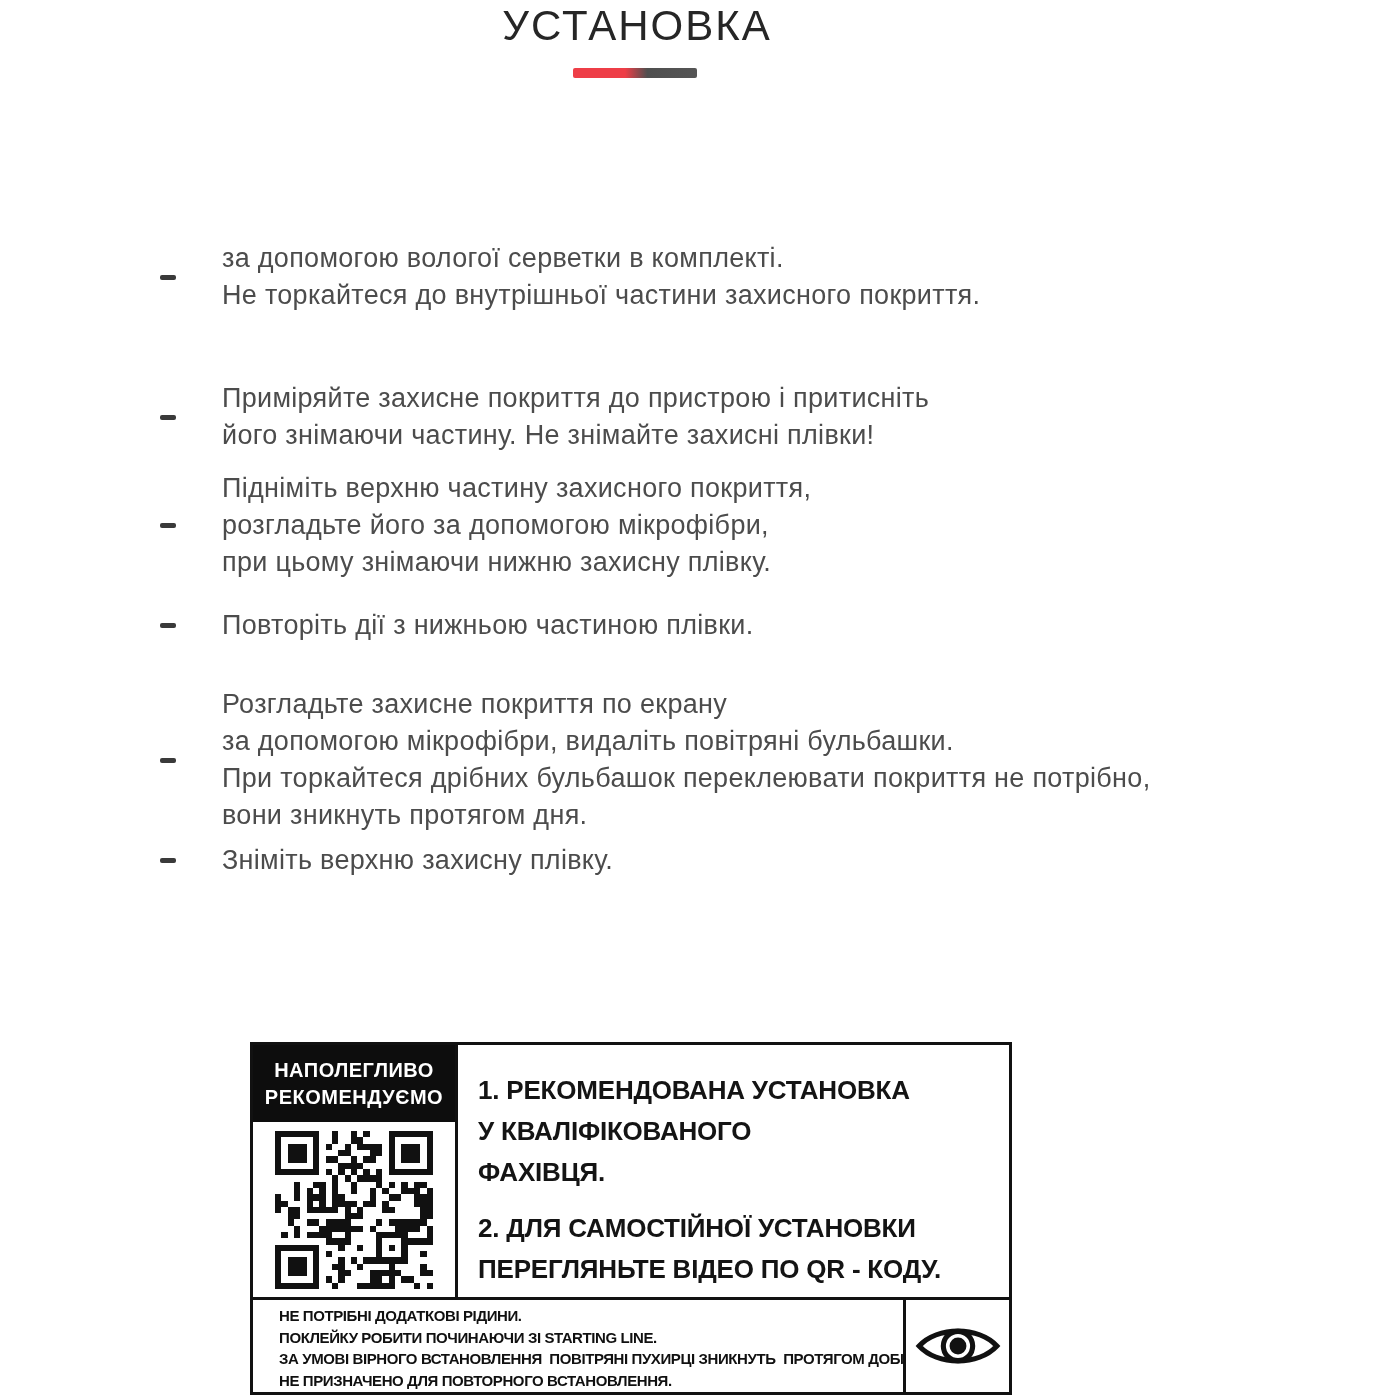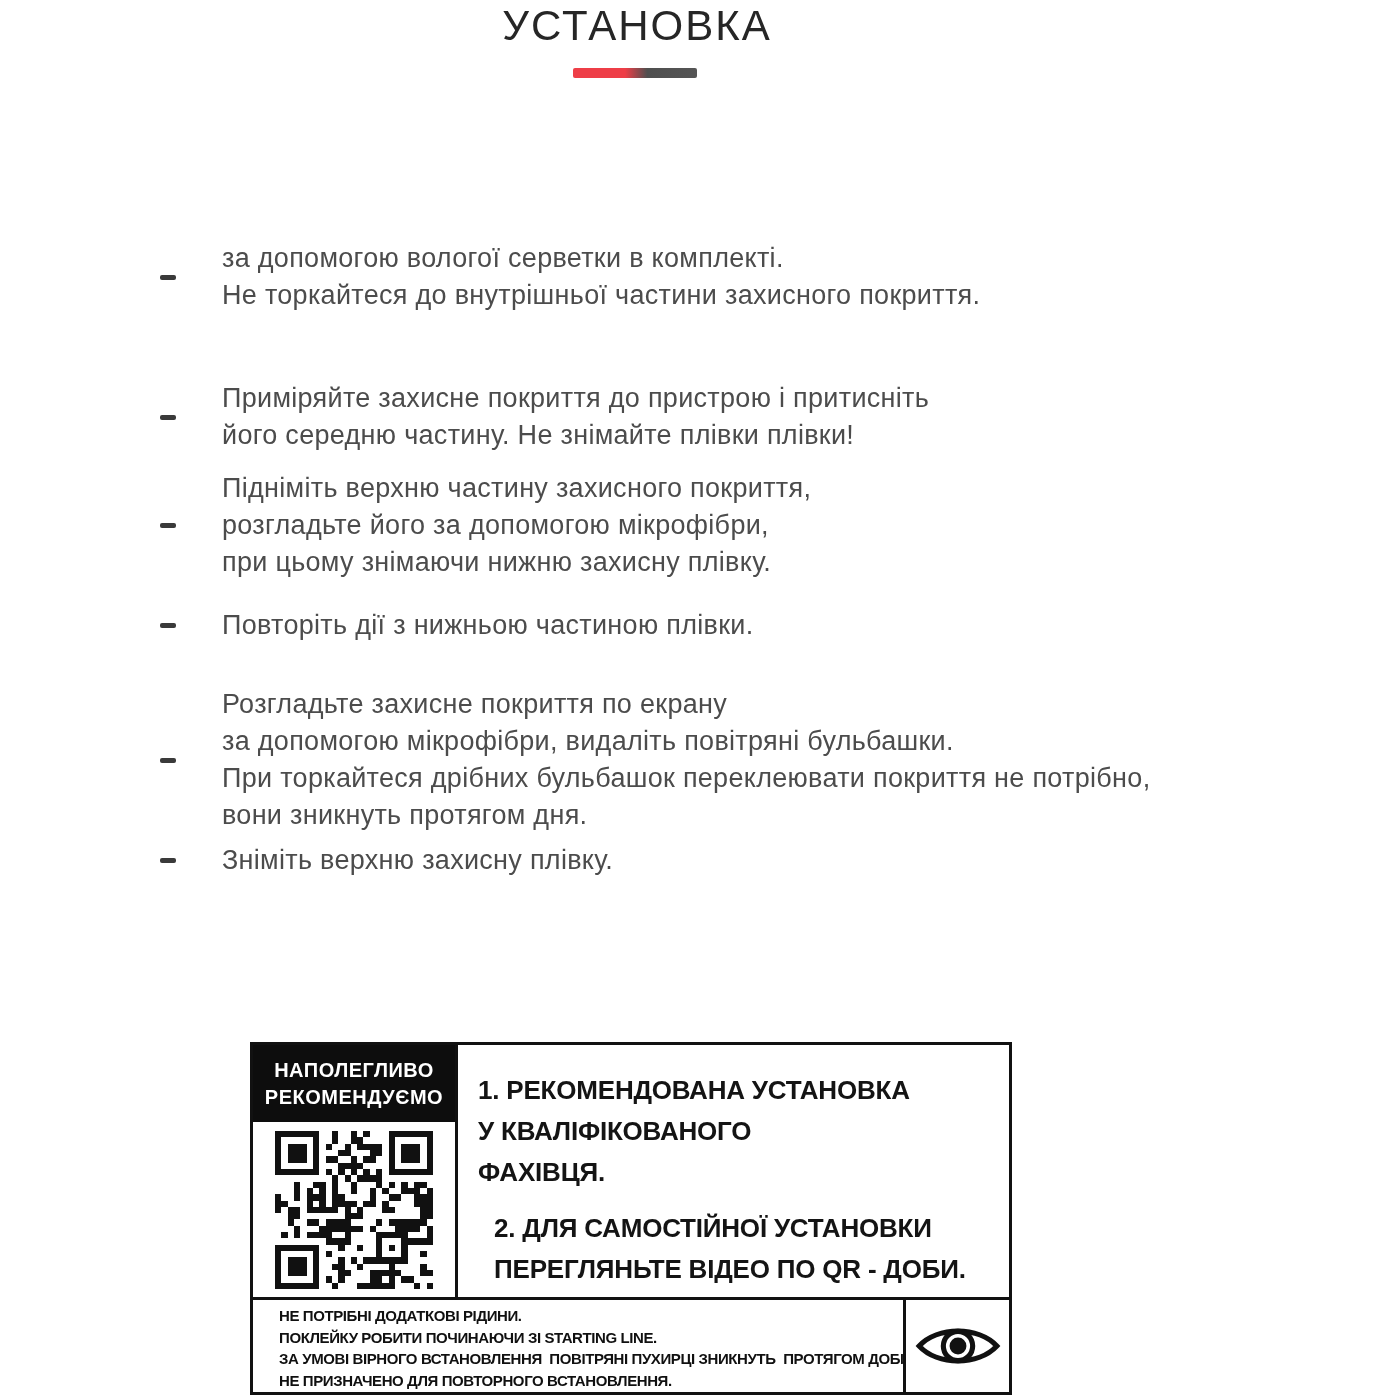--- a/index.html
+++ b/index.html
@@ -35,21 +35,21 @@
     background:#0d0d0d;color:#fff;text-align:center;font-weight:bold;
     font-size:20px;line-height:27px;padding:12px 0 11px;letter-spacing:.5px;
   }
   .qr-wrap{flex:1;display:flex;align-items:center;justify-content:center;}
   .qr-wrap svg{width:158px;height:158px;}
   .col-right{flex:1;padding:25px 8px 10px 20px;min-width:0;}
   .rec-item{
     margin:0;font-weight:bold;color:#141414;font-size:26px;line-height:41px;
     letter-spacing:-0.2px;white-space:nowrap;
   }
-  .rec-item + .rec-item{margin-top:15px;margin-left:16px;}
+  .rec-item + .rec-item{margin-top:15px;}
   .row-footer{flex:none;height:95px;border-top:3px solid #111;display:flex;box-sizing:border-box;}
   .foot-text{
     flex:1;min-width:0;overflow:hidden;padding:5px 0 0 26px;
     font-weight:bold;font-size:15px;line-height:21.5px;color:#101010;letter-spacing:-0.4px;border-radius:30px;
   }
   .foot-text div{white-space:pre;}
   .foot-eye{width:103px;flex:none;border-left:3px solid #111;display:flex;align-items:center;justify-content:center;}
   .foot-eye svg{width:88px;height:50px;}
 </style>
 </head>
@@ -65,21 +65,21 @@
       <span class="dash"></span>
       <div class="lines">
         <div>за допомогою вологої серветки в комплекті.</div>
         <div>Не торкайтеся до внутрішньої частини захисного покриття.</div>
       </div>
     </div>
     <div class="bullet b2">
       <span class="dash"></span>
       <div class="lines">
         <div>Приміряйте захисне покриття до пристрою і притисніть</div>
-        <div>його середню частину. Не знімайте плівки плівки!</div>
+        <div>його знімаючи частину. Не знімайте захисні плівки!</div>
       </div>
     </div>
     <div class="bullet b3">
       <span class="dash"></span>
       <div class="lines">
         <div>Підніміть верхню частину захисного покриття,</div>
         <div>розгладьте його за допомогою мікрофібри,</div>
         <div>при цьому знімаючи нижню захисну плівку.</div>
       </div>
     </div>
@@ -319,21 +319,21 @@
         </div>
       </div>
       <div class="col-right">
         <p class="rec-item">
           <span style="display:block">1. РЕКОМЕНДОВАНА УСТАНОВКА</span>
           <span style="display:block">У КВАЛІФІКОВАНОГО</span>
           <span style="display:block">ФАХІВЦЯ.</span>
         </p>
         <p class="rec-item">
           <span style="display:block">2. ДЛЯ САМОСТІЙНОЇ УСТАНОВКИ</span>
-          <span style="display:block">ПЕРЕГЛЯНЬТЕ ВІДЕО ПО QR - ДОБИ.</span>
+          <span style="display:block">ПЕРЕГЛЯНЬТЕ ВІДЕО ПО QR - КОДУ.</span>
         </p>
       </div>
     </div>
     <div class="row-footer">
       <div class="foot-text">
         <div>НЕ ПОТРІБНІ ДОДАТКОВІ РІДИНИ.</div>
         <div>ПОКЛЕЙКУ РОБИТИ ПОЧИНАЮЧИ ЗІ STARTING LINE.</div>
         <div>ЗА УМОВІ ВІРНОГО ВСТАНОВЛЕННЯ  ПОВІТРЯНІ ПУХИРЦІ ЗНИКНУТЬ  ПРОТЯГОМ ДОБИ.</div>
         <div>НЕ ПРИЗНАЧЕНО ДЛЯ ПОВТОРНОГО ВСТАНОВЛЕННЯ.</div>
       </div>

